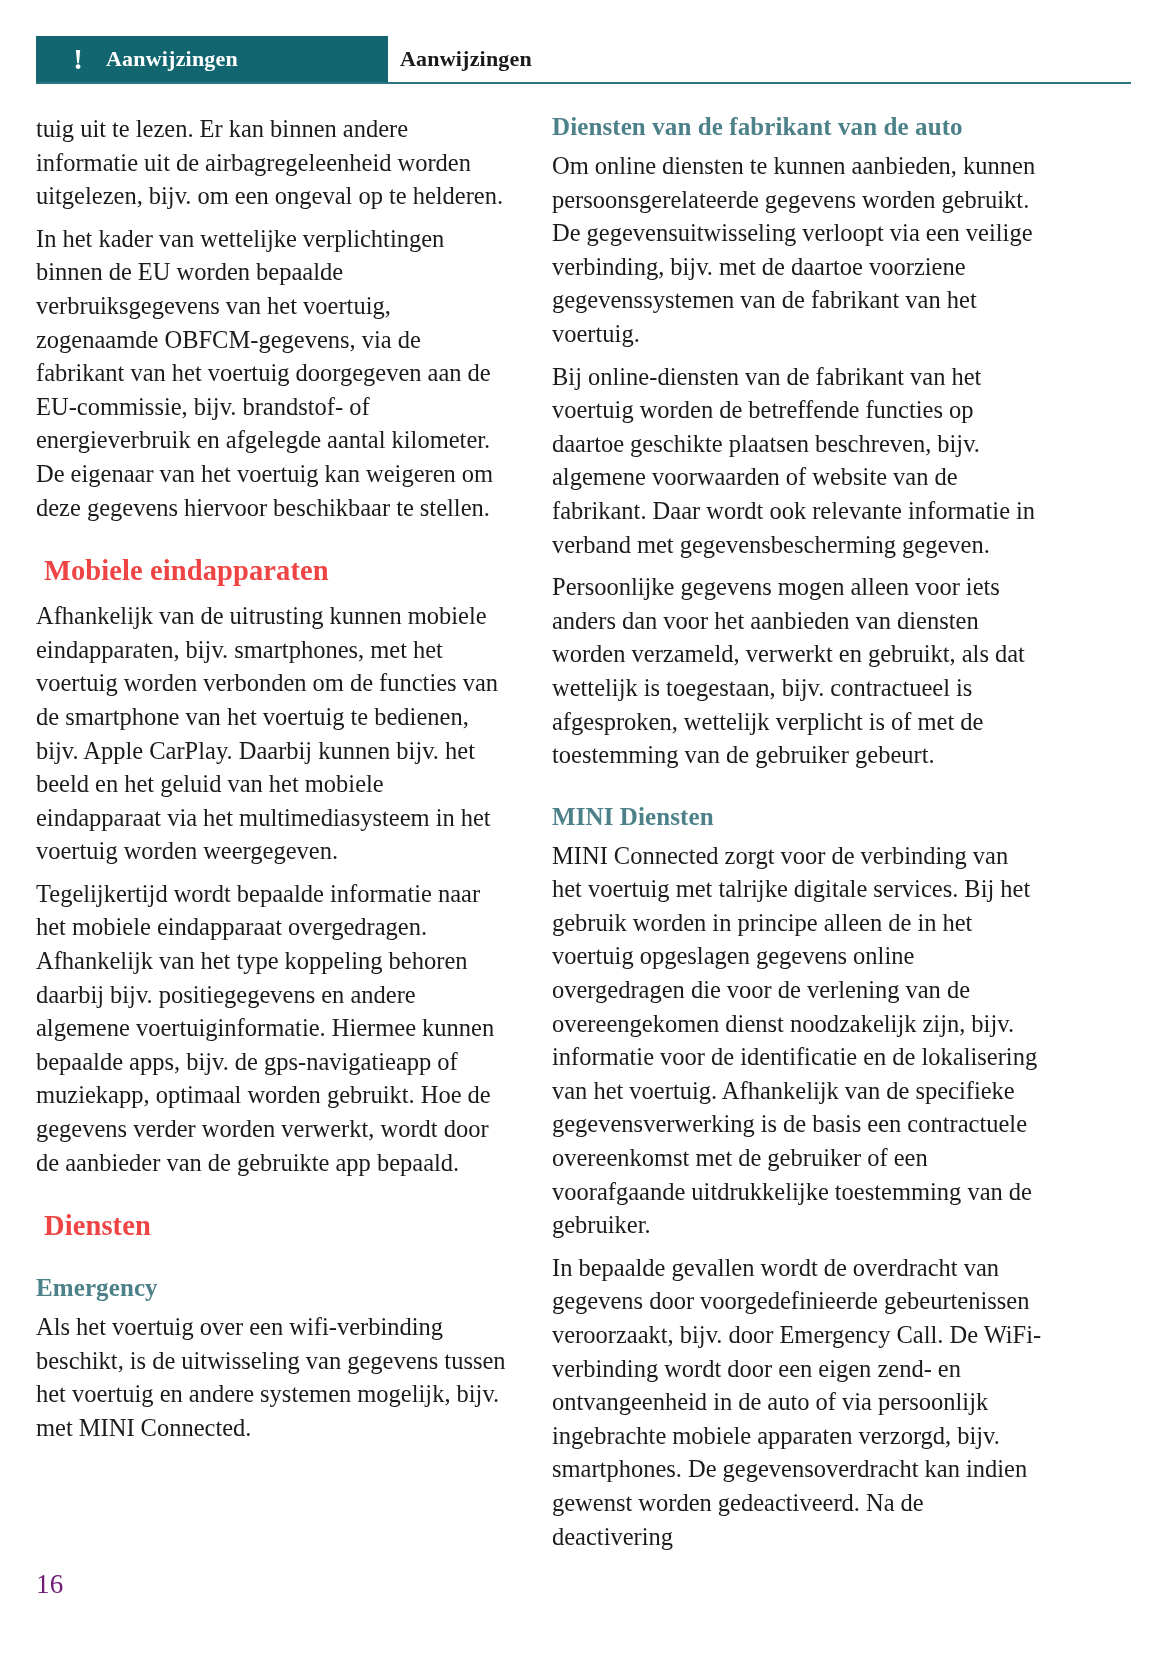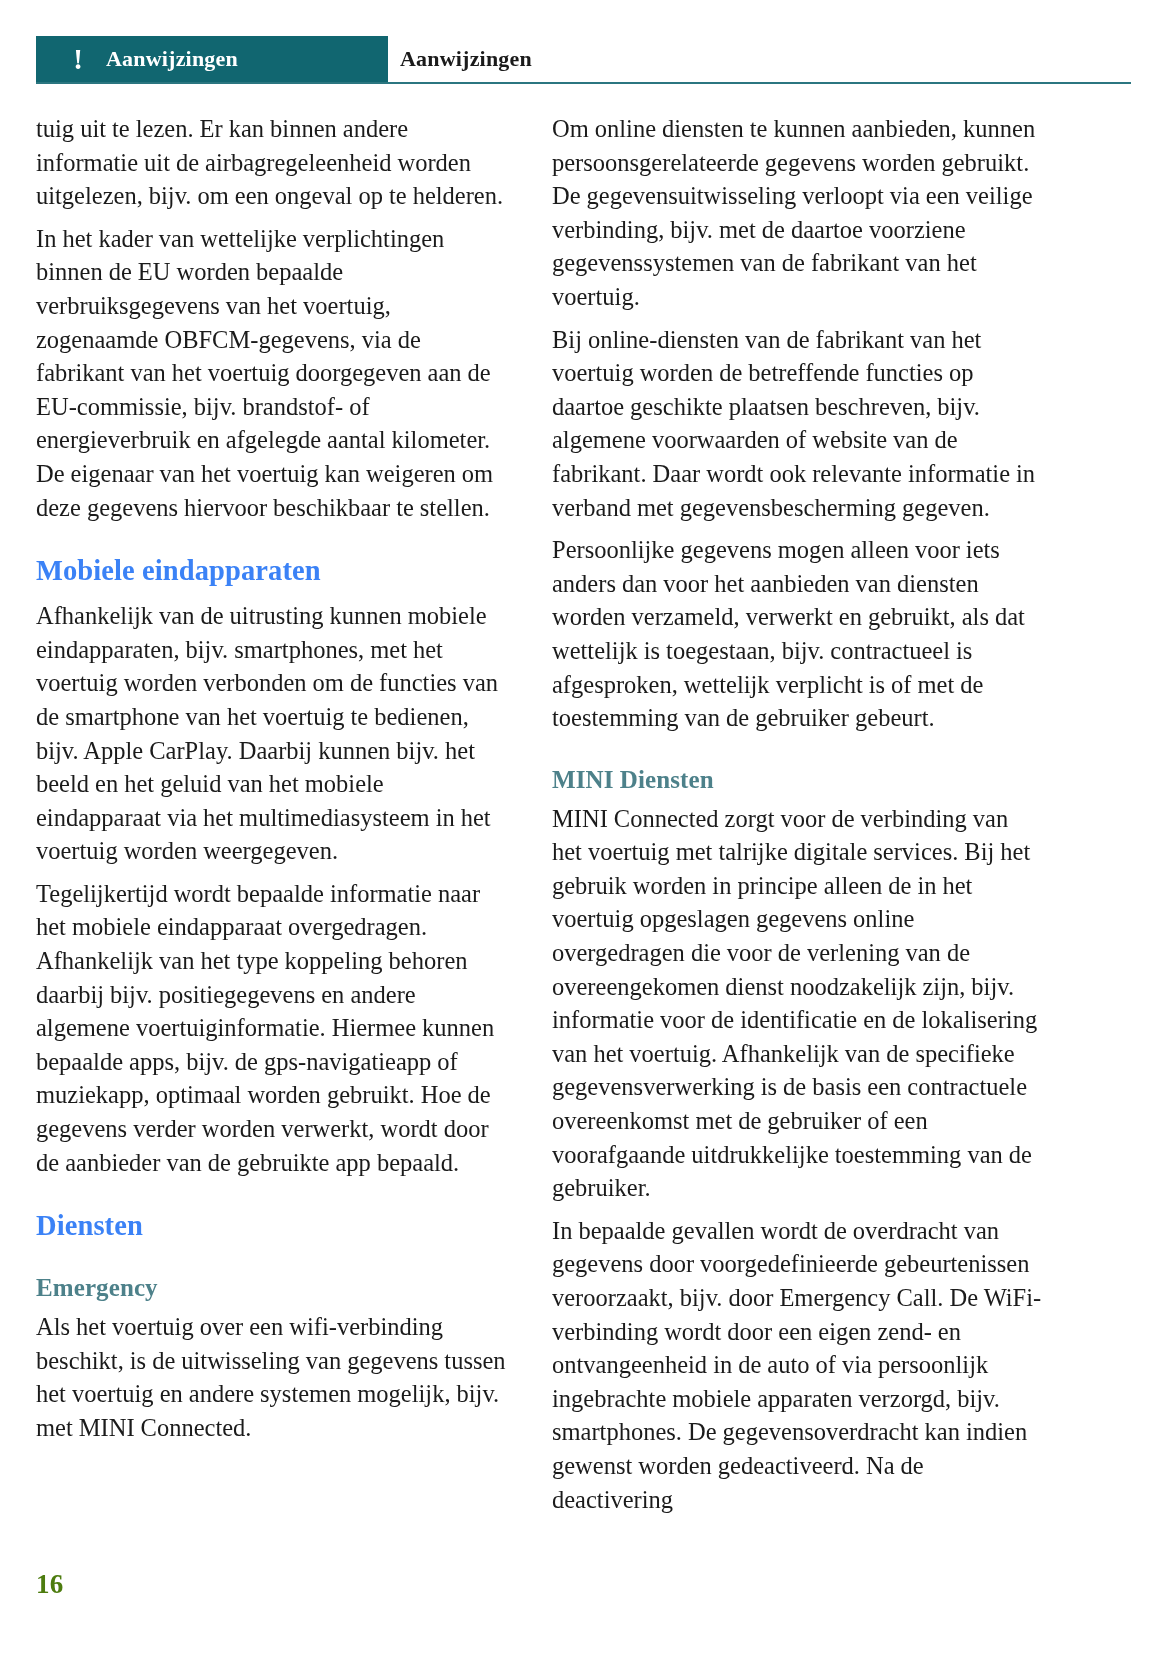--- a/index.html
+++ b/index.html
@@ -100,46 +100,46 @@
     margin: 0 0 9px 0;
     font-size: 24.5px;
     line-height: 33.6px;
     text-align: left;
     color: #1b1b1b;
     hyphens: none;
     word-spacing: -0.1px;
   }
 
   h2.h-major {
-    margin: 30px 0 11px 0;
+    margin: 30px 0 11px 8px;
     font-size: 28.5px;
     line-height: 34px;
     font-weight: 700;
-    color: #3b82f6;
+    color: #ef4444;
     letter-spacing: 0.1px;
   }
 
   h3.h-minor {
     margin: 30px 0 7px 0;
     font-size: 25px;
     line-height: 30px;
     font-weight: 700;
     color: #4d818a;
     letter-spacing: 0.1px;
   }
   h3.h-minor.first { margin-top: 0; }
 
   
   .page-number {
     position: absolute;
     left: 36px;
     top: 1569px;
     font-size: 27px;
-    font-weight: 700;
-    color: #4d7c0f;
+    font-weight: 400;
+    color: #701a75;
     letter-spacing: 0.3px;
   }
 </style>
 </head>
 <body>
 
 <div class="page">
 
   <div class="header">
     <div class="header-tab">
@@ -159,20 +159,21 @@
       <h2 class="h-major">Mobiele eindapparaten</h2>
       <p class="body">Afhankelijk van de uitrusting kunnen mobiele eindapparaten, bijv. smartphones, met het voertuig worden verbonden om de functies van de smartphone van het voertuig te bedienen, bijv. Apple CarPlay. Daarbij kunnen bijv. het beeld en het geluid van het mobiele eindapparaat via het multimediasysteem in het voertuig worden weergegeven.</p>
       <p class="body">Tegelijkertijd wordt bepaalde informatie naar het mobiele eindapparaat overgedragen. Afhankelijk van het type koppeling behoren daarbij bijv. positiegegevens en andere algemene voertuiginformatie. Hiermee kunnen bepaalde apps, bijv. de gps-navigatieapp of muziekapp, optimaal worden gebruikt. Hoe de gegevens verder worden verwerkt, wordt door de aanbieder van de gebruikte app bepaald.</p>
 
       <h2 class="h-major">Diensten</h2>
       <h3 class="h-minor">Emergency</h3>
       <p class="body">Als het voertuig over een wifi-verbinding beschikt, is de uitwisseling van gegevens tussen het voertuig en andere systemen mogelijk, bijv. met MINI Connected.</p>
     </div>
 
     <div class="col col-right">
+      <h3 class="h-minor first">Diensten van de fabrikant van de auto</h3>
       <p class="body">Om online diensten te kunnen aanbieden, kunnen persoonsgerelateerde gegevens worden gebruikt. De gegevensuitwisseling verloopt via een veilige verbinding, bijv. met de daartoe voorziene gegevenssystemen van de fabrikant van het voertuig.</p>
       <p class="body">Bij online-diensten van de fabrikant van het voertuig worden de betreffende functies op daartoe geschikte plaatsen beschreven, bijv. algemene voorwaarden of website van de fabrikant. Daar wordt ook relevante informatie in verband met gegevensbescherming gegeven.</p>
       <p class="body">Persoonlijke gegevens mogen alleen voor iets anders dan voor het aanbieden van diensten worden verzameld, verwerkt en gebruikt, als dat wettelijk is toegestaan, bijv. contractueel is afgesproken, wettelijk verplicht is of met de toestemming van de gebruiker gebeurt.</p>
 
       <h3 class="h-minor">MINI Diensten</h3>
       <p class="body">MINI Connected zorgt voor de verbinding van het voertuig met talrijke digitale services. Bij het gebruik worden in principe alleen de in het voertuig opgeslagen gegevens online overgedragen die voor de verlening van de overeengekomen dienst noodzakelijk zijn, bijv. informatie voor de identificatie en de lokalisering van het voertuig. Afhankelijk van de specifieke gegevensverwerking is de basis een contractuele overeenkomst met de gebruiker of een voorafgaande uitdrukkelijke toestemming van de gebruiker.</p>
       <p class="body">In bepaalde gevallen wordt de overdracht van gegevens door voorgedefinieerde gebeurtenissen veroorzaakt, bijv. door Emergency Call. De WiFi-verbinding wordt door een eigen zend- en ontvangeenheid in de auto of via persoonlijk ingebrachte mobiele apparaten verzorgd, bijv. smartphones. De gegevensoverdracht kan indien gewenst worden gedeactiveerd. Na de deactivering</p>
     </div>
 
   </div>

